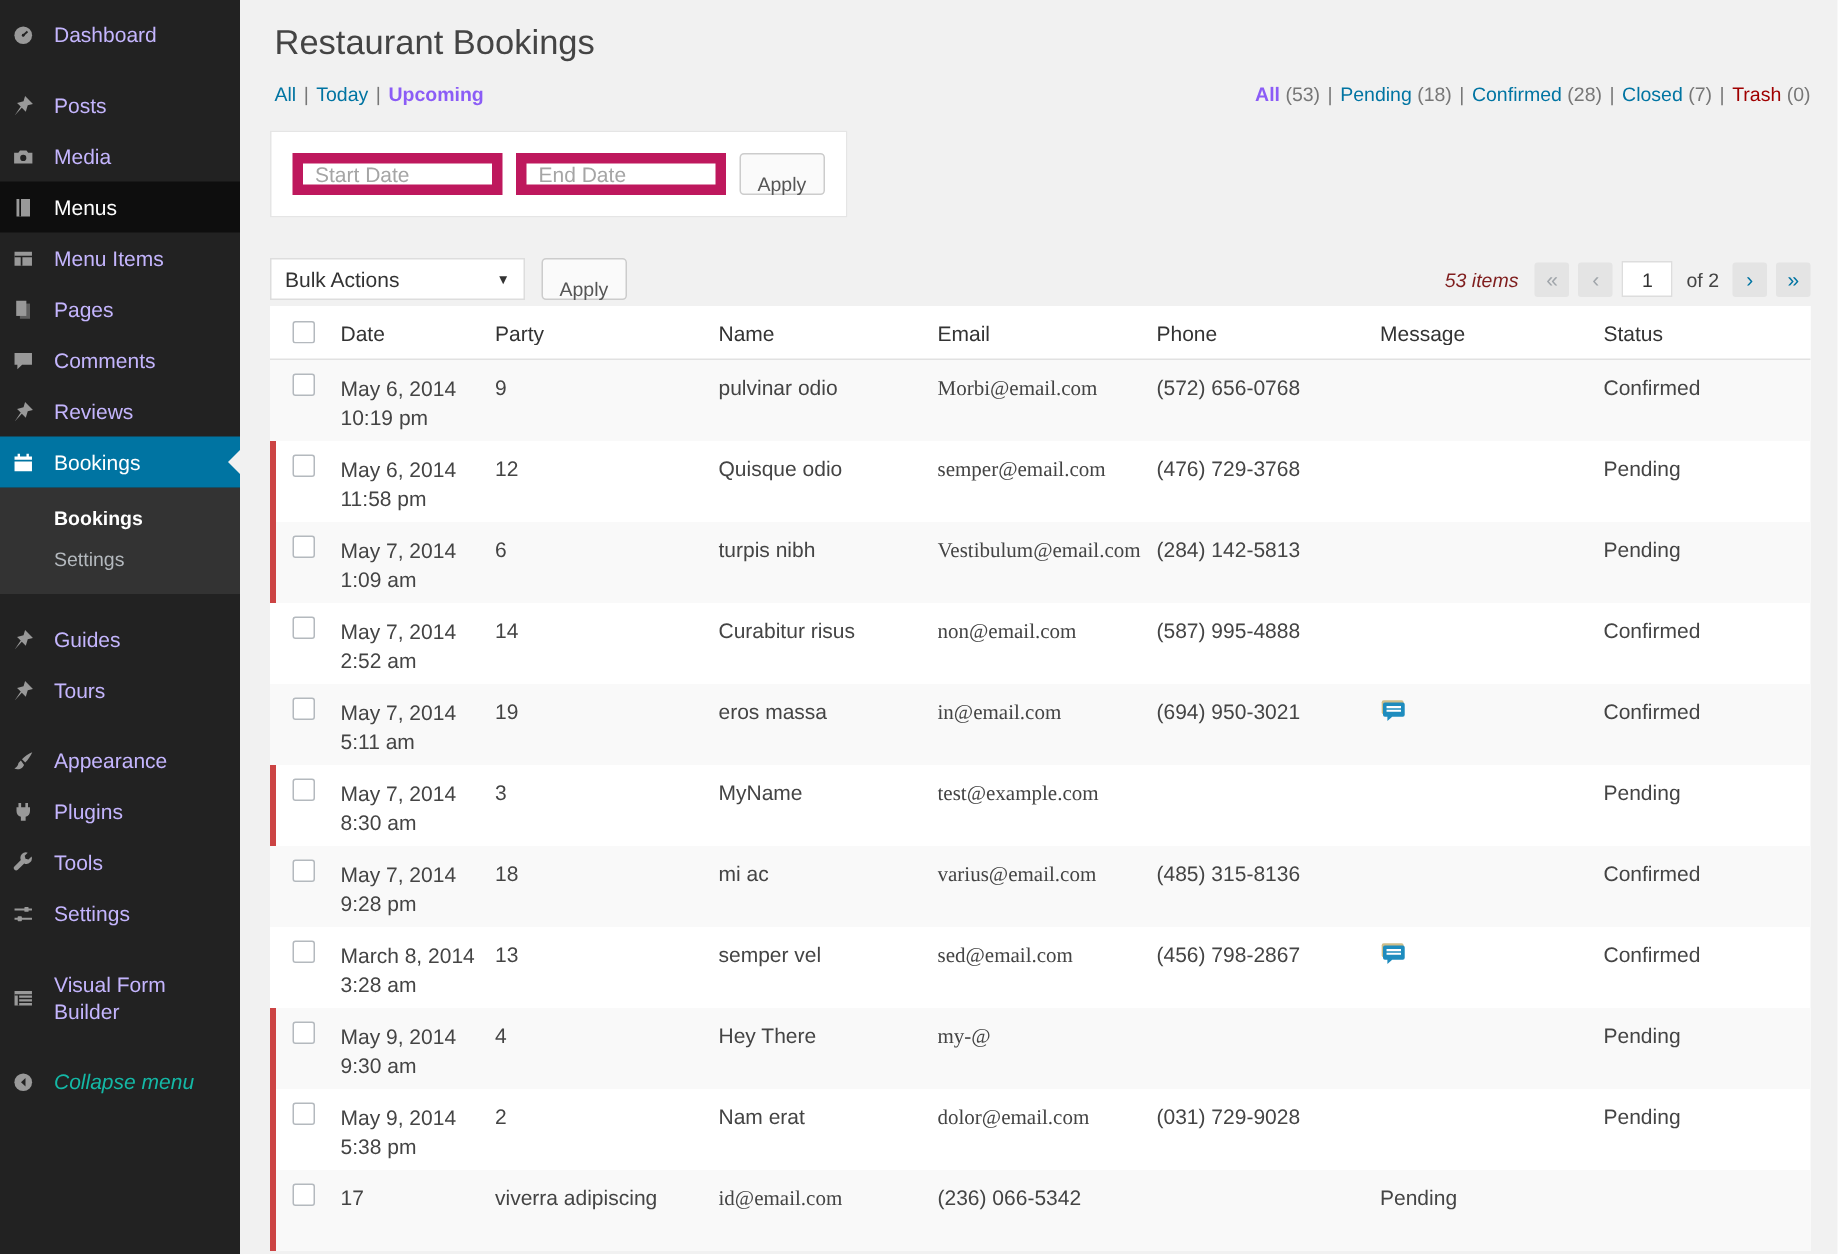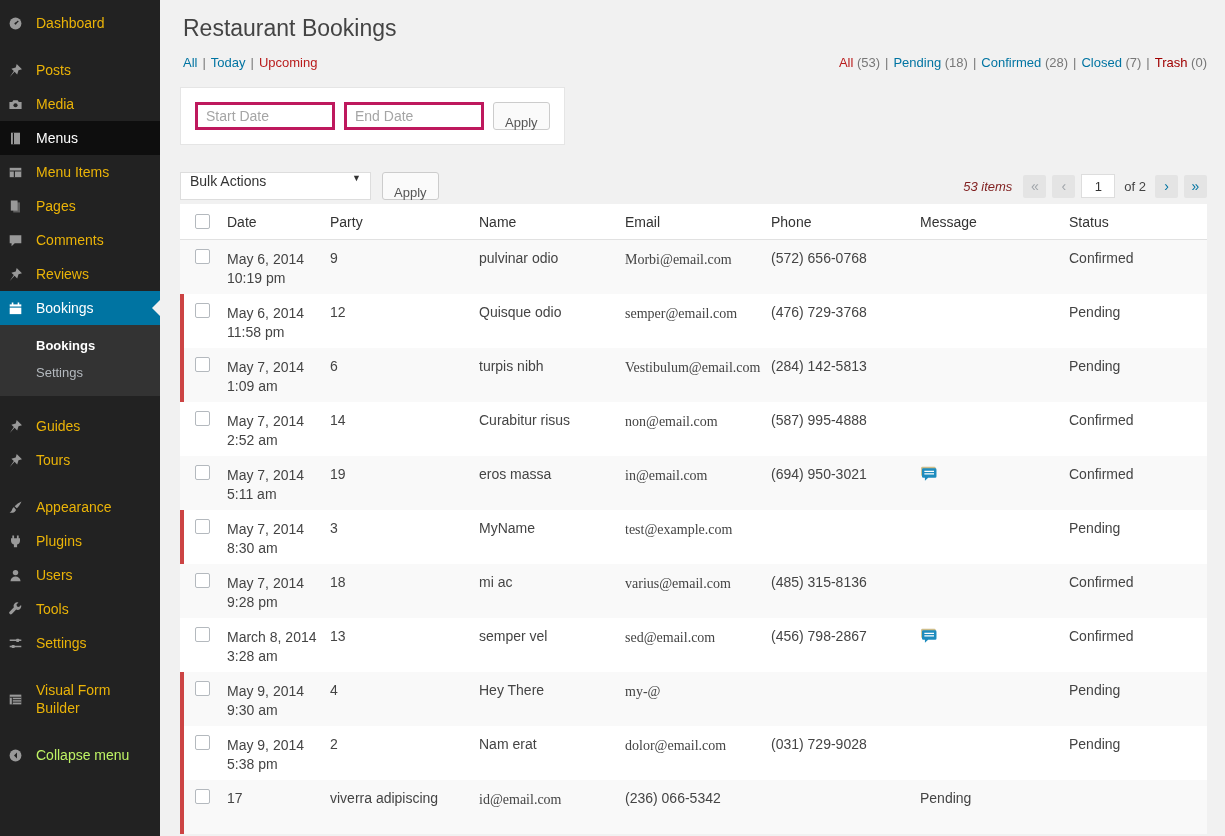--- a/index.html
+++ b/index.html
@@ -6,53 +6,53 @@
   html,body { margin:0; padding:0; }
   body {
     width:1225px; height:836px; overflow:hidden;
     font-family:"Liberation Sans","DejaVu Sans",sans-serif;
     background:#f1f1f1; color:#444;
   }
   .app { display:flex; width:100%; height:100%; }
 
   
   .sidebar { width:160px; min-width:160px; background:#222; font-size:14px; padding-top:6px; }
-  .menu-item { display:flex; align-items:center; padding:8px 8px; color:#eab308; text-decoration:none; position:relative; cursor:pointer; line-height:18px; }
+  .menu-item { display:flex; align-items:center; padding:8px 8px; color:#c4b5fd; text-decoration:none; position:relative; cursor:pointer; line-height:18px; }
   .menu-item .icon { width:20px; min-width:20px; height:16px; display:inline-flex; align-items:center; color:#999; margin-right:8px; }
   .menu-item .icon svg { width:15px; height:15px; }
   .menu-item.dark { background:#0e0e0e; color:#fff; }
   .menu-item.active { background:var(--accent,#0074a2); color:#fff; }
   .menu-item.active .icon { color:#fff; }
   .menu-item.active::after { content:''; position:absolute; right:0; top:50%; margin-top:-8px;
     border:8px solid transparent; border-right-color:#f1f1f1; }
-  .menu-item.muted { color:#bef264; }
+  .menu-item.muted { color:#14b8a6;font-style:italic; }
   .menu-gap { height:13px; }
   .submenu { background:#333; padding:7px 0 10px; }
   .submenu-item { display:block; padding:6px 12px 6px 36px; font-size:13px; color:#b4b9be; text-decoration:none; cursor:pointer; }
   .submenu-item.current { color:#fff; font-weight:bold; }
 
   
   .content { flex:1; padding:9px 18px 0 20px; }
   h1.page-title { font-size:23px; font-weight:400; color:#444; margin:0 0 0 3px; padding:5px 0 0; line-height:29px; }
   .views-row { display:flex; justify-content:space-between; align-items:center; margin:12px 0 0 3px; font-size:13px; line-height:16px; }
   .view-link, .status-link { color:var(--link,#0074a2); text-decoration:none; cursor:pointer; }
-  .view-link.current, .status-link.current .lbl { color:#b91c1c; font-weight:normal; }
+  .view-link.current, .status-link.current .lbl { color:#8b5cf6; font-weight:bold; }
   .status-link.current { color:#000; }
   .status-link.danger { color:#a00000; }
   .status-link .count { color:#777; font-weight:normal; }
   .sep { color:#777; margin:0 5px; }
 
   .date-filter-box { margin-top:16px; background:#fff; border:1px solid #e5e5e5; padding:14px; width:fit-content; display:flex; gap:9px; align-items:center; }
-  input.text { height:28px; width:140px; border:3px solid #be185d; padding:0 8px; font-size:14px; color:#333; background:#fff; font-family:inherit; }
+  input.text { height:28px; width:140px; border:7px solid #be185d; padding:0 8px; font-size:14px; color:#333; background:#fff; font-family:inherit; }
   input.text::placeholder { color:#a5a5a5; }
   button.btn { height:28px; padding:12px 11px; background:#fafafa; border:1px solid #ccc; border-radius:3px; color:#555; font-size:13px; cursor:pointer; font-family:inherit; }
 
   .tablenav { display:flex; justify-content:space-between; align-items:center; margin-top:27px; }
   .bulkactions { display:flex; gap:11px; align-items:center; }
-  .select { height:28px; width:191px; background:#fff; border:1px solid #ddd; display:flex; justify-content:space-between; padding:0 9px; font-size:14px; color:#333; cursor:pointer; }
+  .select { height:28px; width:170px; background:#fff; border:1px solid #ddd; display:flex; align-items:center; justify-content:space-between; padding:0 9px; font-size:14px; color:#333; cursor:pointer; }
   .select .caret { font-size:9px; color:#333; }
 
   .pagination { display:flex; align-items:center; gap:6px; font-size:13px; color:#555; }
   .displaying-num { font-style:italic; color:#7f1d1d; margin-right:5px; }
   .page-btn { display:inline-flex; align-items:center; justify-content:center; width:23px; height:23px; background:#e4e4e4; border-radius:2px; font-size:14px; text-decoration:none; cursor:pointer; }
   .page-btn.disabled { color:#a0a5aa; cursor:default; }
   .page-btn.enabled { color:var(--link,#0074a2); }
   .current-page { width:34px; height:24px; text-align:center; border:1px solid #ddd; font-size:13px; color:#333; padding:0; font-family:inherit; }
   .of-text { margin:0 3px; color:#444; }
 
@@ -195,29 +195,20 @@
           <span class="icon">
             <svg viewBox="0 0 16 16" fill="currentColor" xmlns="http://www.w3.org/2000/svg">
               <path d="M4.6 1.5h1.9v3h3v-3h1.9v3h1.4v2.6a4.3 4.3 0 01-3.1 4.1V14H6.3v-2.8a4.3 4.3 0 01-3.1-4.1V4.5h1.4z"></path>
             </svg>
           </span>
           <span class="label">Plugins</span>
         </a>
         <a class="menu-item">
           <span class="icon">
             <svg viewBox="0 0 16 16" fill="currentColor" xmlns="http://www.w3.org/2000/svg">
-              <circle cx="8" cy="4.9" r="2.9"></circle>
-              <path d="M2.6 14c.4-3.3 2.7-4.9 5.4-4.9s5 1.6 5.4 4.9z"></path>
-            </svg>
-          </span>
-          <span class="label">Users</span>
-        </a>
-        <a class="menu-item">
-          <span class="icon">
-            <svg viewBox="0 0 16 16" fill="currentColor" xmlns="http://www.w3.org/2000/svg">
               <path d="M13.9 3.2a3.9 3.9 0 01-5.2 4.9l-4.6 4.6a1.7 1.7 0 01-2.4-2.4L6.3 5.7a3.9 3.9 0 014.9-5.2L9 2.7l.6 2.1 2.1.6z"></path>
             </svg>
           </span>
           <span class="label">Tools</span>
         </a>
         <a class="menu-item">
           <span class="icon">
             <svg viewBox="0 0 16 16" fill="currentColor" xmlns="http://www.w3.org/2000/svg">
               <path d="M1.8 4.6h12.4M1.8 11.2h12.4" stroke="currentColor" stroke-width="1.5" fill="none"></path>
               <rect x="8.8" y="2.9" width="3" height="3.4" rx=".5"></rect>

